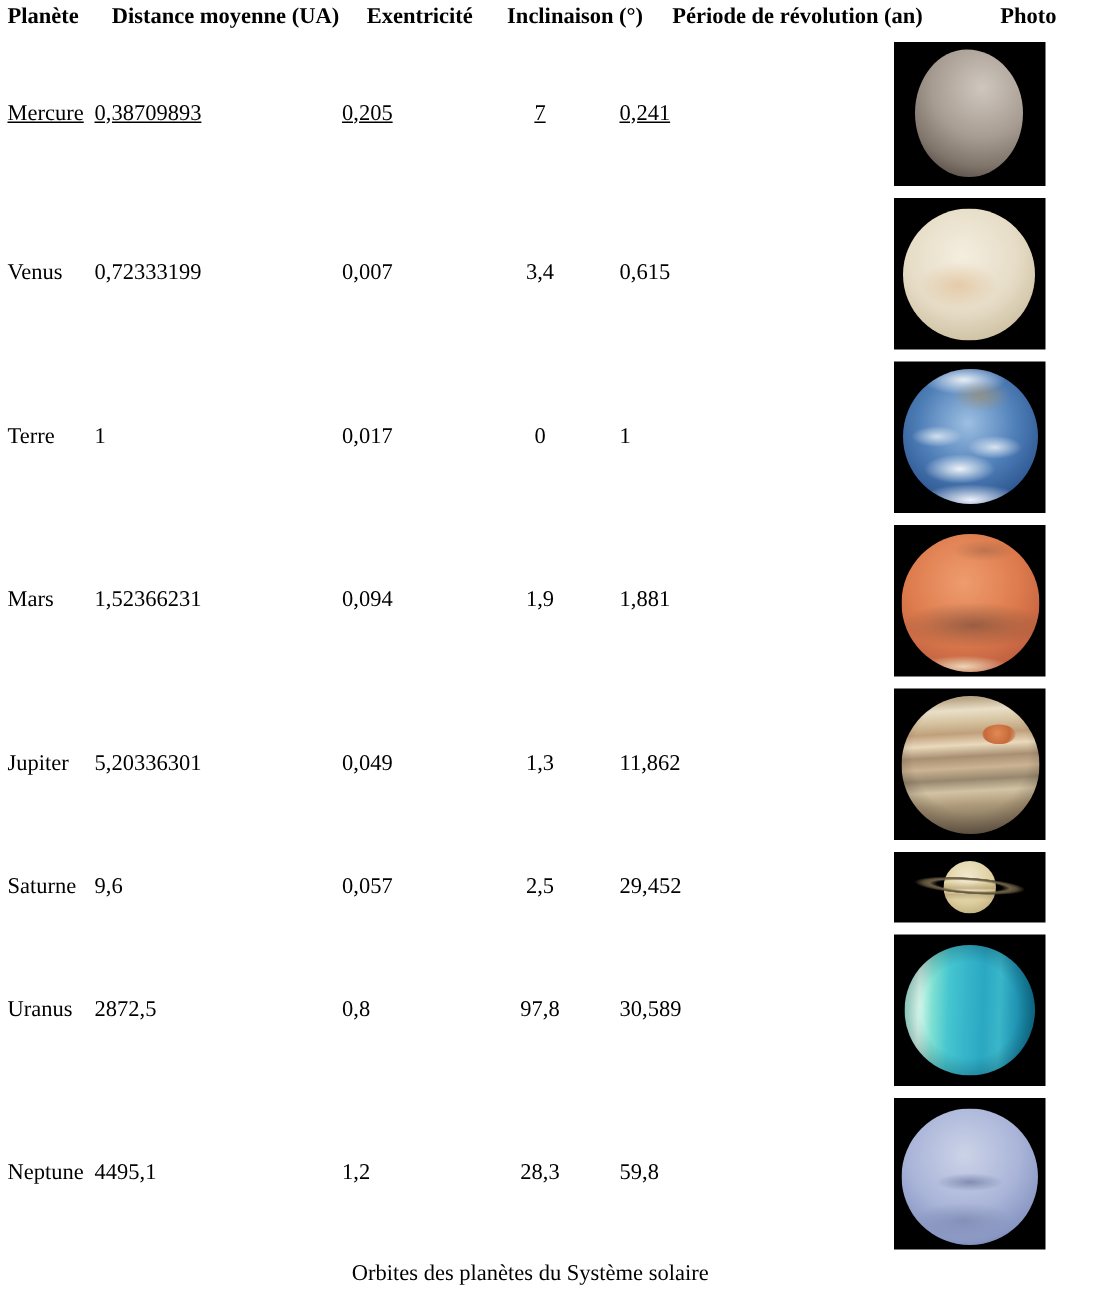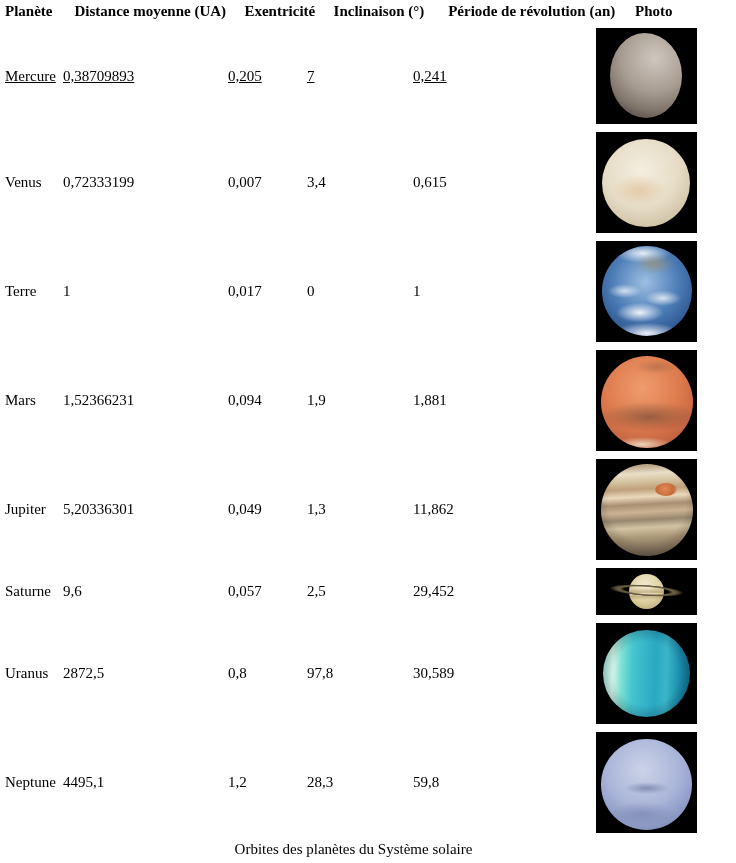--- a/index.html
+++ b/index.html
@@ -8,24 +8,24 @@
     font-family:"Liberation Serif", serif;
     color:#000;
   }
   .doc{width:736px;padding-left:5px;box-sizing:border-box;}
   .row{display:flex;align-items:center;}
   .hdr{height:24px;align-items:flex-start;padding-top:3px;box-sizing:border-box;font-weight:bold;font-size:15px;gap:15px;}
   .cell{font-size:15px;box-sizing:border-box;}
   .c1{width:58px;}
   .c2{width:165px;}
   .c3{width:79px;}
-  .c4{width:106px;}
+  .c4{width:106px;text-align:center;}
   .c5{width:183px;}
   .c6{width:101px;flex:none;}
-  .hdr .c6{}
+  .hdr .c6{text-align:center;}
   .rh-mercury{height:104px;text-decoration:underline;}
   .rh-std{height:109px;}
   .rh-saturn{height:55px;}
   .caption-row{height:26px;width:697px;text-align:center;font-size:15px;padding-top:4px;box-sizing:border-box;}
 
   .photo{position:relative;background:#000;overflow:hidden;flex:none;width:101px;}
   .planet{position:absolute;border-radius:50%;}
   .ph-mercury{height:96px;}
   .p-mercury{left:14px;top:5px;width:72px;height:85px;border-radius:48% 52% 50% 50% / 50%;
     background:radial-gradient(circle at 62% 30%, #cfc7be 0%, var(--main,#a79c92) 45%, #80756b 70%, #473f38 92%, #241f1b 100%);}

